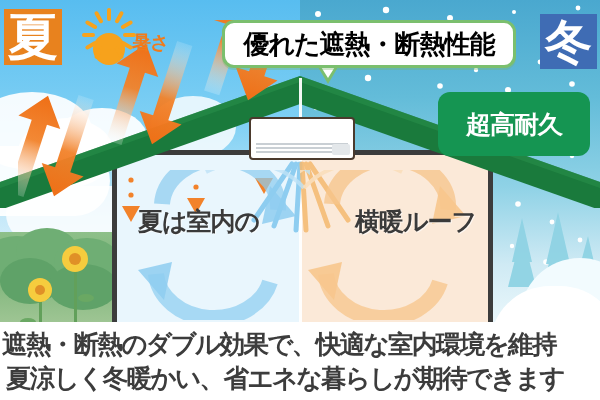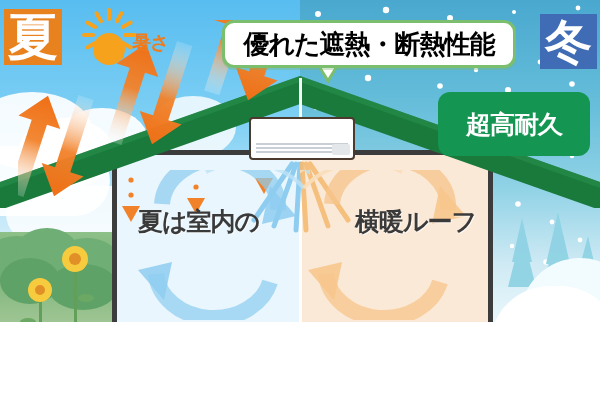--- a/index.html
+++ b/index.html
@@ -345,14 +345,18 @@
     <div class="bubble">
       <span class="bubble-txt">優れた遮熱・断熱性能</span>
     </div>
 
     <div class="prod">
       <span class="prod-line">超高耐久</span>
     </div>
 
   </div>
 
+  <div class="bottom">
+    <div class="bl">遮熱・断熱のダブル効果で、快適な室内環境を維持</div>
+    <div class="bl bl2">夏涼しく冬暖かい、省エネな暮らしが期待できます</div>
+  </div>
 
 </div>
 
 </body></html>

